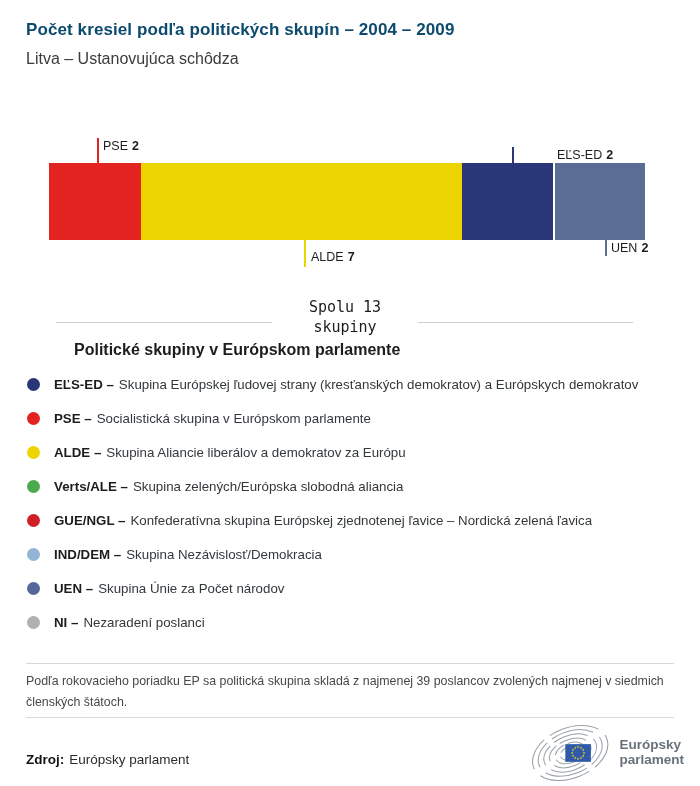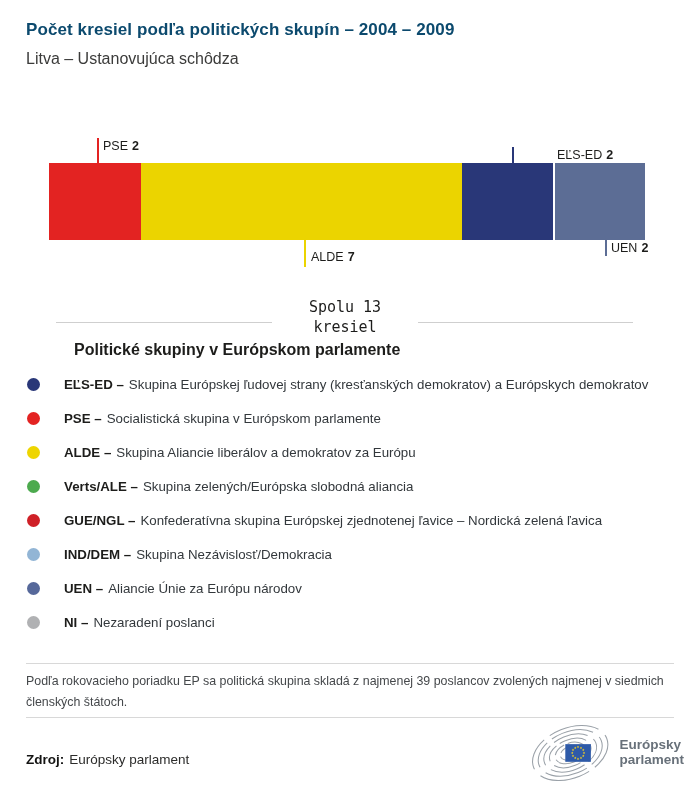--- a/index.html
+++ b/index.html
@@ -33,21 +33,21 @@
     font-family:"DejaVu Sans Mono",monospace;font-weight:400;font-size:15px;
     line-height:20px;color:#1c1c1b;}
   .total-line{top:322px;height:0;border-top:1px solid #cfcfcf;}
   .total-line.left{left:56px;width:216px;}
   .total-line.right{left:418px;width:215px;}
   
   .legend-heading{left:26px;top:341px;font-size:16px;font-weight:700;color:#1d1d1b;margin-left:48px;}
   .legend{left:26px;top:367px;width:660px;}
   .legend-row{height:34px;display:flex;align-items:center;white-space:nowrap;}
   .dot{width:13px;height:13px;border-radius:50%;margin-left:1px;flex:none;}
-  .legend-text{margin-left:24px;font-size:13.3px;color:#33383c;}
+  .legend-text{margin-left:14px;font-size:13.3px;color:#33383c;}
   .legend-abbr{font-weight:700;color:#1d1d1b;margin-right:5px;}
   
   .divider{left:26px;width:648px;height:0;border-top:1px solid #d8d8d8;}
   #divider-1{top:663px;}
   #divider-2{top:717px;}
   .note{left:26px;top:671px;width:642px;font-size:12.4px;line-height:21px;color:#45484b;}
   .source{left:26px;top:752px;font-size:13.5px;color:#2c2c2b;}
   .source-label{font-weight:700;color:#141413;margin-right:5px;}
   .logo{left:524px;top:723px;width:160px;height:58px;display:flex;align-items:center;}
   .logo-text{font-size:13.5px;line-height:15.5px;font-weight:700;color:#68717a;margin-left:5px;}
@@ -75,21 +75,21 @@
 
   <div class="tick" id="tick-alde" style="background: rgb(235, 212, 0);"></div>
   <div class="callout" id="callout-alde"><span>ALDE</span><span class="num">7</span></div>
 
   <div class="tick" id="tick-uen" style="background: rgb(92, 109, 149);"></div>
   <div class="callout" id="callout-uen"><span>UEN</span><span class="num">2</span></div>
 
   <div class="abs total-line left"></div>
   <div class="abs total-wrap">
     <div>Spolu 13</div>
-    <div>kresiel</div>
+    <div>skupiny</div>
   </div>
   <div class="abs total-line right"></div>
 
   <div class="abs legend-heading">Politické skupiny v Európskom parlamente</div>
   <div class="abs legend">
     <div class="legend-row">
       <span class="dot" style="background: rgb(41, 55, 120);"></span>
       <span class="legend-text"><span class="legend-abbr">EĽS-ED –</span><span>Skupina Európskej ľudovej strany (kresťanských demokratov) a Európskych demokratov</span></span>
     </div>
     <div class="legend-row">
@@ -107,21 +107,21 @@
     <div class="legend-row">
       <span class="dot" style="background: rgb(207, 32, 39);"></span>
       <span class="legend-text"><span class="legend-abbr">GUE/NGL –</span><span>Konfederatívna skupina Európskej zjednotenej ľavice – Nordická zelená ľavica</span></span>
     </div>
     <div class="legend-row">
       <span class="dot" style="background: rgb(146, 181, 213);"></span>
       <span class="legend-text"><span class="legend-abbr">IND/DEM –</span><span>Skupina Nezávislosť/Demokracia</span></span>
     </div>
     <div class="legend-row">
       <span class="dot" style="background: rgb(86, 104, 154);"></span>
-      <span class="legend-text"><span class="legend-abbr">UEN –</span><span>Aliancie Únie za Európu národov</span></span>
+      <span class="legend-text"><span class="legend-abbr">UEN –</span><span>Skupina Únie za Počet národov</span></span>
     </div>
     <div class="legend-row">
       <span class="dot" style="background: rgb(176, 177, 179);"></span>
       <span class="legend-text"><span class="legend-abbr">NI –</span><span>Nezaradení poslanci</span></span>
     </div>
   </div>
 
   <div class="abs divider" id="divider-1"></div>
   <div class="abs note">Podľa rokovacieho poriadku EP sa politická skupina skladá z najmenej 39 poslancov zvolených najmenej v siedmich členských štátoch.</div>
   <div class="abs divider" id="divider-2"></div>

